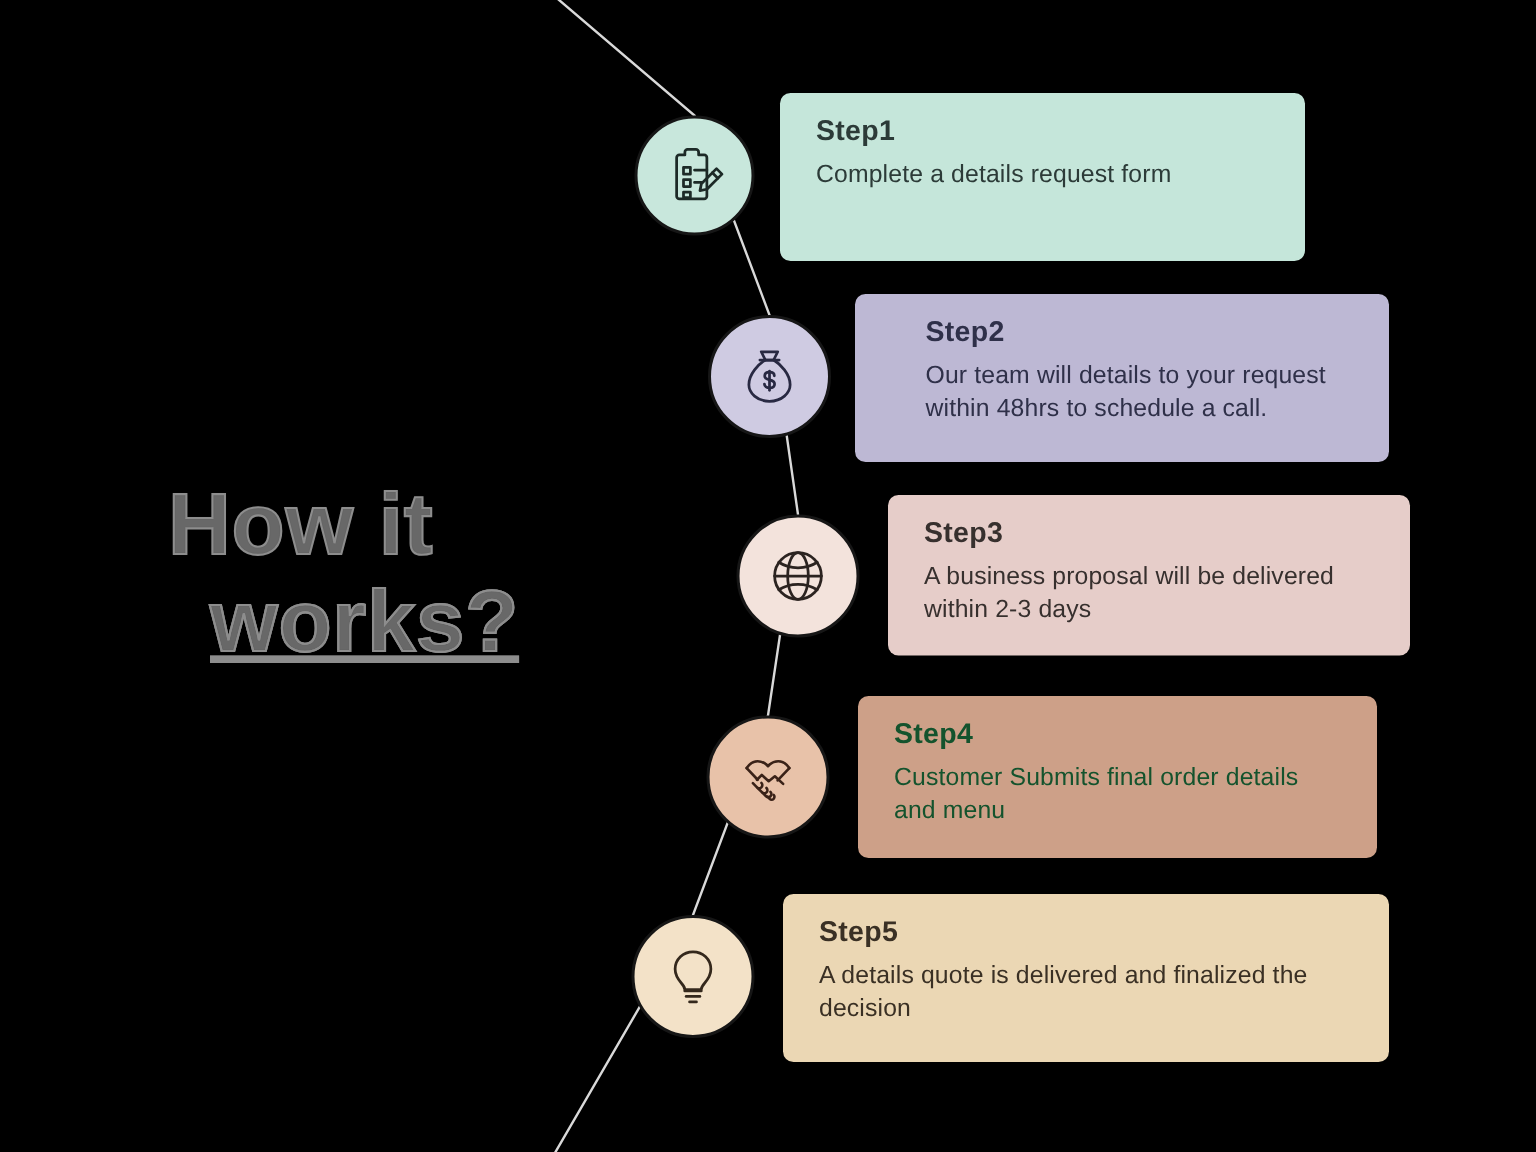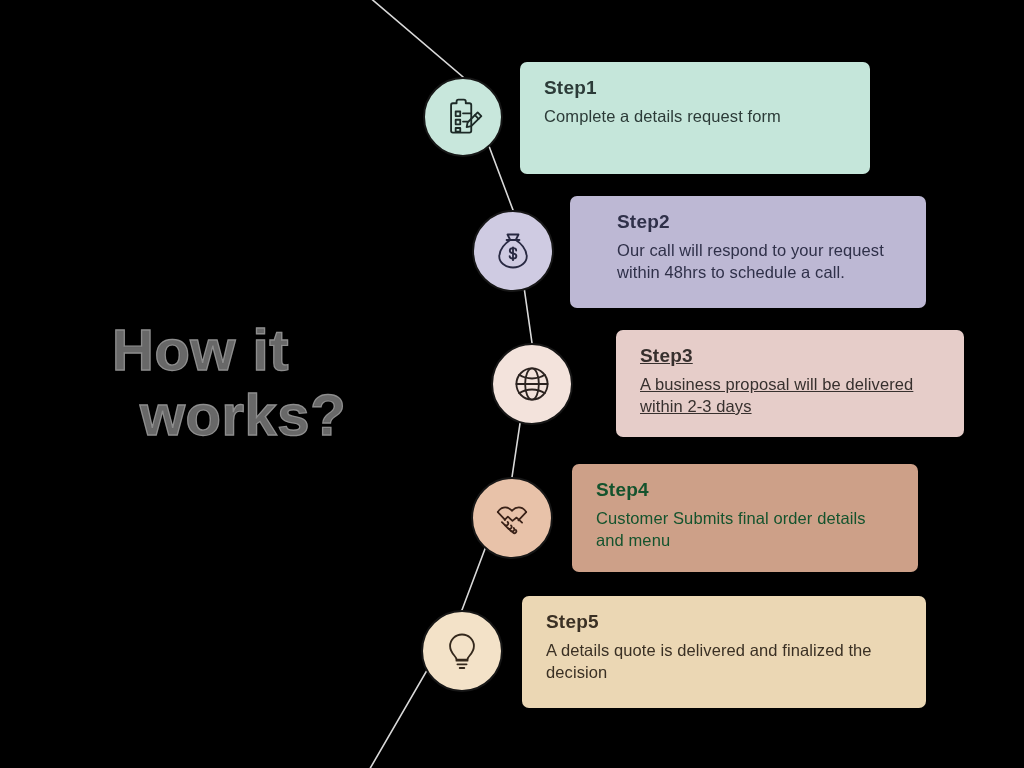--- a/index.html
+++ b/index.html
@@ -33,21 +33,21 @@
   }
   .title-line {
     font-size: 58px;
     font-weight: 700;
     line-height: 1.12;
     letter-spacing: 0.5px;
     color: transparent;
     -webkit-text-stroke: 1.4px #8d8d8d;
     text-shadow: 0 0 1px rgba(190,190,190,0.55);
   }
-  .title-line.l2 { padding-left: 28px; }
+  .title-line.l2 { padding-left: 28px; text-decoration: underline; }
 
   
   #connector {
     position: absolute;
     left: 0;
     top: 0;
     width: 1024px;
     height: 768px;
     pointer-events: none;
   }
@@ -114,35 +114,35 @@
         <rect x="16" y="36" width="5" height="4"></rect>
         <path d="M24 20h9M24 29h5"></path>
         <path d="M40 19l4 4-11 11-5 1 1-5z"></path>
         <path d="M37 22l4 4"></path>
       </svg>
     </span>
   </div>
 
   <div class="step-card" id="card-1" style="left: 570px; top: 196px; width: 356px; min-height: 112px; background: rgb(189, 184, 212); color: rgb(47, 48, 73); padding-left: 47px;">
     <p class="step-title">Step2</p>
-    <p class="step-desc">Our call will respond to your request within 48hrs to schedule a call.</p>
+    <p class="step-desc">Our team will details to your request within 48hrs to schedule a call.</p>
   </div>
   <div class="step-circle" id="circle-1" style="left: 472px; top: 210px; width: 82px; height: 82px; background: rgb(207, 203, 226);">
     <span>
       <svg width="44" height="44" viewBox="0 0 48 48" fill="none" stroke="#282942" stroke-width="2" stroke-linecap="round" stroke-linejoin="round">
         <path d="M18 6h12l-3 6h-6z"></path>
         <path d="M17 12h14"></path>
         <path d="M21 12c-5 3-12 10-12 18 0 6 6 12 15 12s15-6 15-12c0-8-7-15-12-18"></path>
         <path d="M24 20v14"></path>
         <path d="M27.5 23.5c0-1.8-1.6-2.6-3.5-2.6s-3.5.9-3.5 2.8 1.8 2.4 3.5 2.8 3.7.9 3.7 2.9-1.8 2.9-3.7 2.9-3.7-1-3.7-2.8"></path>
       </svg>
     </span>
   </div>
 
-  <div class="step-card" id="card-2" style="left: 616px; top: 330px; width: 348px; min-height: 107px; background: rgb(230, 205, 201); color: rgb(55, 48, 46); text-decoration: underline;">
+  <div class="step-card" id="card-2" style="left: 592px; top: 330px; width: 348px; min-height: 107px; background: rgb(230, 205, 201); color: rgb(55, 48, 46);">
     <p class="step-title">Step3</p>
     <p class="step-desc">A business proposal will be delivered within 2-3 days</p>
   </div>
   <div class="step-circle" id="circle-2" style="left: 491px; top: 343px; width: 82px; height: 82px; background: rgb(243, 227, 220);">
     <span>
       <svg width="44" height="44" viewBox="0 0 48 48" fill="none" stroke="#2b2320" stroke-width="2" stroke-linecap="round" stroke-linejoin="round">
         <circle cx="24" cy="24" r="17"></circle>
         <ellipse cx="24" cy="24" rx="7.5" ry="17"></ellipse>
         <path d="M7 24h34"></path>
         <path d="M10 14c4 2.6 9 4 14 4s10-1.4 14-4"></path>

